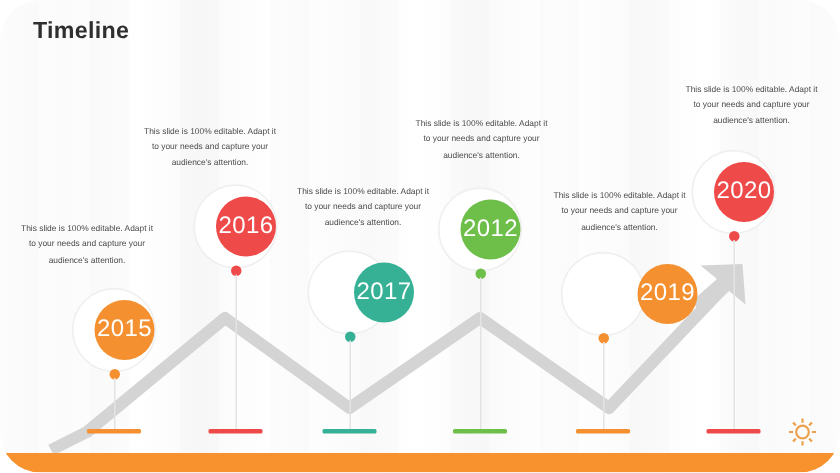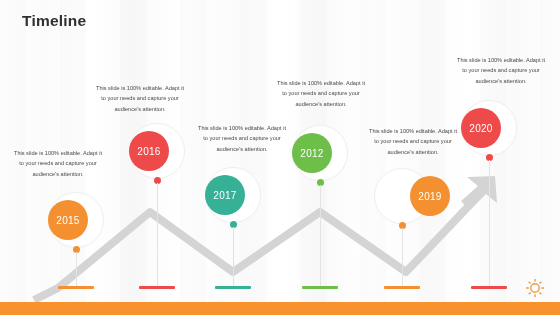--- a/index.html
+++ b/index.html
@@ -12,20 +12,21 @@
   #slide {
     position:absolute; inset:0;
     width:560px; height:315px;
     background:
       linear-gradient(90deg,
         #ffffff 0%, #fbfbfb 8%, #ffffff 16%,
         #fafafa 24%, #ffffff 33%, #fbfbfb 42%,
         #ffffff 50%, #fafafa 58%, #ffffff 66%,
         #fbfbfb 75%, #ffffff 84%, #fafafa 92%, #ffffff 100%);
     overflow:hidden;
+    border-radius:27px;
   }
   
   #bands { position:absolute; inset:0; pointer-events:none;
     background:repeating-linear-gradient(90deg,
       rgba(0,0,0,0.012) 0px, rgba(0,0,0,0.012) 26px,
       rgba(0,0,0,0) 26px, rgba(0,0,0,0) 60px);
   }
   #title {
     position:absolute; left:22px; top:12px;
     font-size:15.5px; font-weight:700; color:#2f2f2f;
@@ -36,24 +37,24 @@
 
   .node { position:absolute; }
   .ring {
     position:absolute; left:0; top:0;
     width:56px; height:56px; border-radius:50%;
     background:#ffffff;
     border:1px solid #efefef;
     box-shadow:0 0 0 0.5px rgba(0,0,0,0.01);
   }
   .disc {
-    position:absolute; left:0; top:8px;
+    position:absolute; left:15px; top:8px;
     width:40px; height:40px; border-radius:50%;
     display:flex; align-items:center; justify-content:center;
-    color:#ffffff; font-size:10px; font-weight:400;
+    color:#ffffff; font-size:16px; font-weight:400;
     letter-spacing:0.3px;
   }
   .dot {
     position:absolute; left:24.5px; top:54px;
     width:7px; height:7px; border-radius:50%;
   }
   .stem {
     position:absolute; left:27.5px; top:60px;
     width:1px;
     background:#e3e3e3;
@@ -97,21 +98,21 @@
         <div class="stem" style="height: 34px;"></div>
       </div>
       <div class="node" style="left: 129px; top: 123px;">
         <div class="ring"></div>
         <div class="disc" style="background: rgb(238, 74, 74);">2016</div>
         <div class="dot" style="background: rgb(238, 74, 74);"></div>
         <div class="stem" style="height: 103px;"></div>
       </div>
       <div class="node" style="left: 205px; top: 167px;">
         <div class="ring"></div>
-        <div class="disc" style="background: rgb(54, 177, 150);">2017</div>
+        <div class="disc" style="background: rgb(54, 177, 150); margin-left: 16px;">2017</div>
         <div class="dot" style="background: rgb(54, 177, 150);"></div>
         <div class="stem" style="height: 59px;"></div>
       </div>
       <div class="node" style="left: 292px; top: 125px;">
         <div class="ring"></div>
         <div class="disc" style="background: rgb(110, 190, 74);">2012</div>
         <div class="dot" style="background: rgb(110, 190, 74);"></div>
         <div class="stem" style="height: 101px;"></div>
       </div>
       <div class="node" style="left: 374px; top: 168px;">

